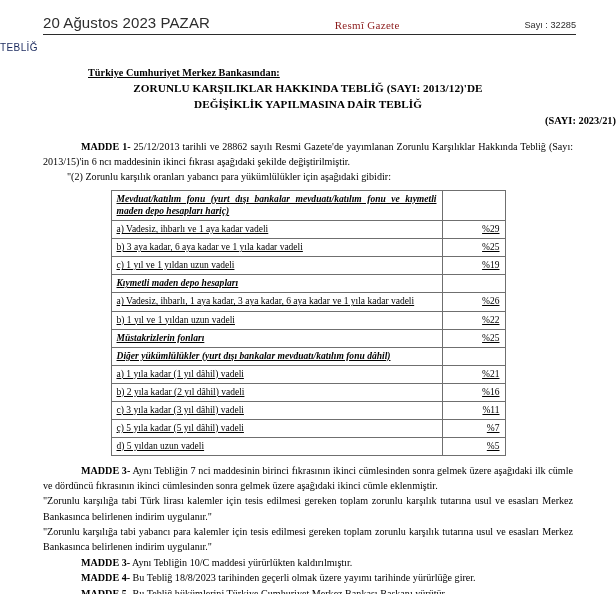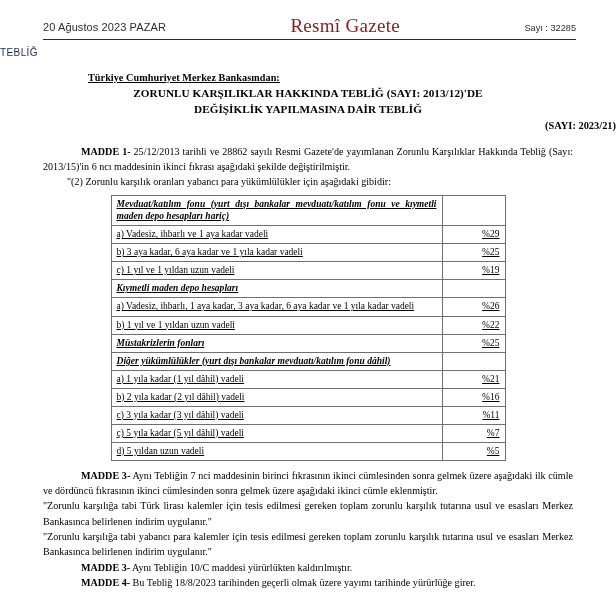--- a/index.html
+++ b/index.html
@@ -30,28 +30,28 @@
   .masthead {
     margin: 14px 40px 0 43px;
     display: flex;
     align-items: baseline;
     justify-content: space-between;
     padding-bottom: 3px;
     border-bottom: 1.6px solid #2b2b2b;
   }
   .masthead-date {
     font-family: "Liberation Sans", "DejaVu Sans", sans-serif;
-    font-size: 11px;
+    font-size: 15px;
     color: #2d2d2d;
     letter-spacing: 0.1px;
     white-space: nowrap;
   }
   .masthead-title {
     font-family: "Liberation Serif", "DejaVu Serif", serif;
-    font-size: 19px;
+    font-size: 11px;
     color: #8c1b1b;
     letter-spacing: 0.3px;
     white-space: nowrap;
     position: relative;
     top: 1px;
   }
   .masthead-issue {
     font-family: "Liberation Sans", "DejaVu Sans", sans-serif;
     font-size: 9.2px;
     color: #2d2d2d;

